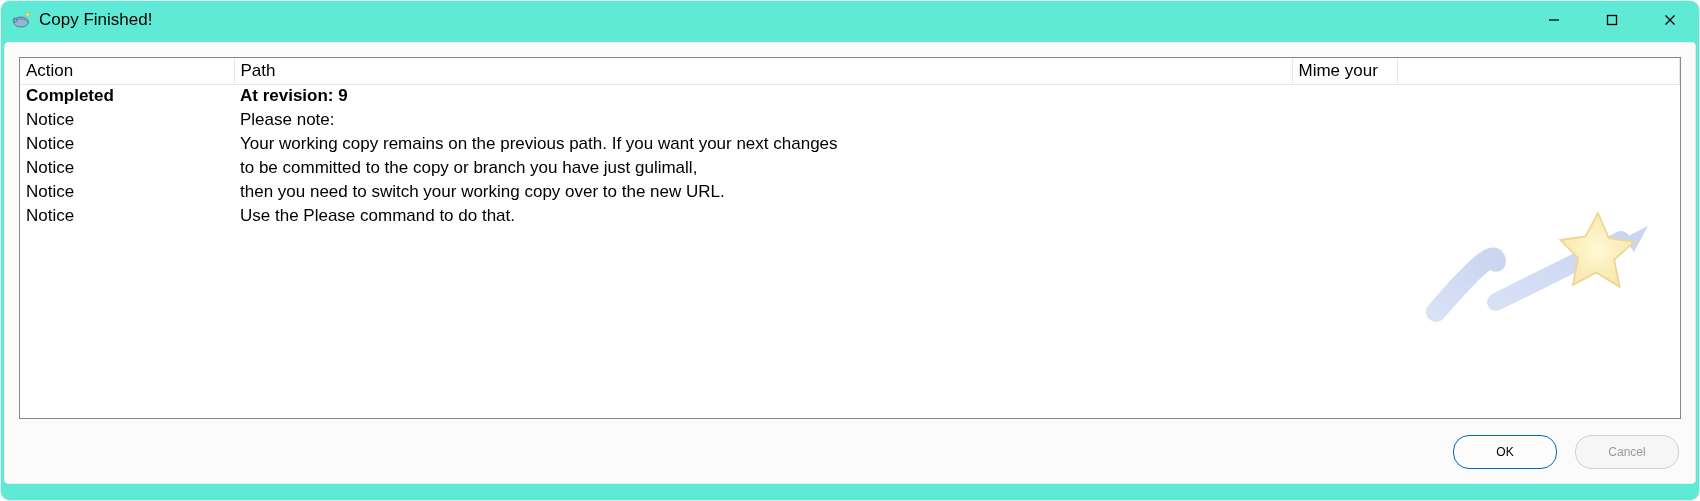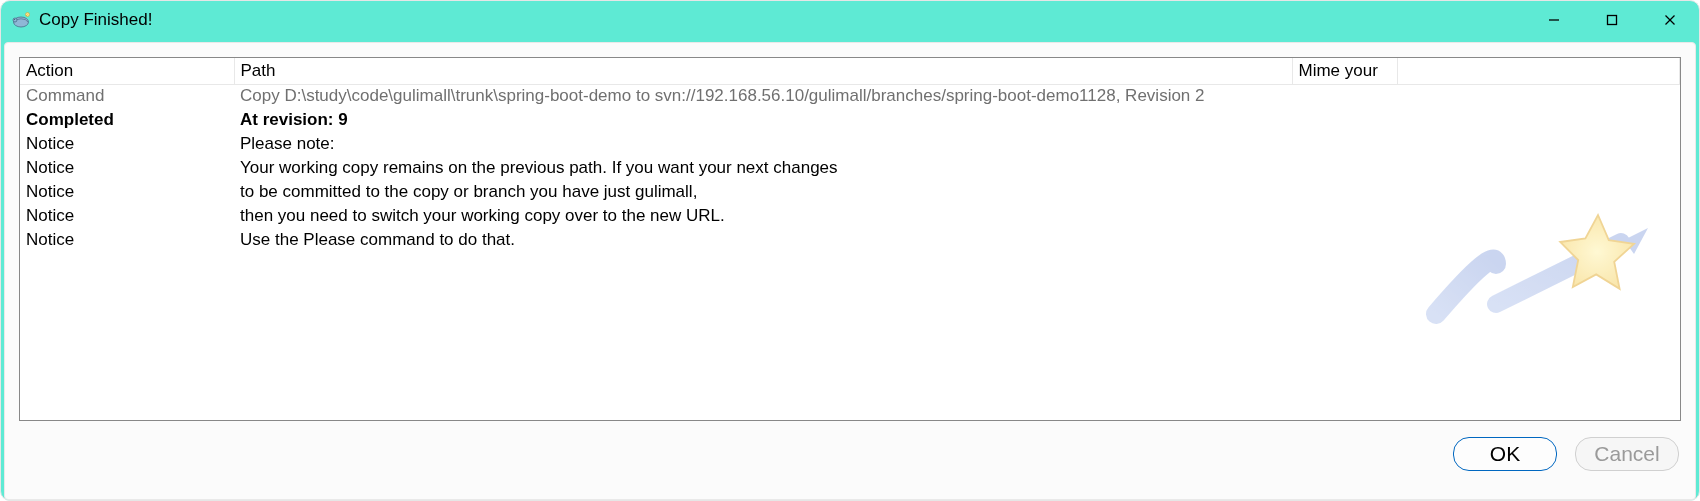--- a/index.html
+++ b/index.html
@@ -55,27 +55,27 @@
     align-items: center;
     justify-content: center;
     color: #000;
   }
   .win-btn svg { display: block; }
 
   .client {
     flex: 1;
     background: #fbfbfb;
     border: 1px solid #e9e9e9;
-    margin: 3px 3px 0 3px;
+    margin: 3px 3px 16px 3px;
     border-radius: 4px;
     display: flex;
     flex-direction: column;
     position: relative;
     overflow: hidden;
-    padding: 14px 14px 22px 14px;
+    padding: 14px 14px 8px 14px;
   }
 
   .list {
     flex: 1;
     background: #fff;
     border: 1px solid #888;
     position: relative;
     overflow: hidden;
   }
   .list table {
@@ -124,21 +124,21 @@
   .button-row {
     display: flex;
     justify-content: flex-end;
     gap: 18px;
     margin-top: 14px;
     padding: 2px 2px 6px 2px;
   }
   .btn {
     width: 104px;
     height: 34px;
-    font-size: 21px;
+    font-size: 12px;
     font-family: inherit;
     border-radius: 16px;
     background: #fdfdfd;
     border: 1px solid #d0d0d0;
     color: #000;
     display: inline-flex;
     align-items: center;
     justify-content: center;
     user-select: none;
   }
@@ -214,26 +214,20 @@
         </colgroup>
         <thead>
           <tr>
             <th>Action</th>
             <th>Path</th>
             <th>Mime your</th>
             <th></th>
           </tr>
         </thead>
         <tbody id="rows">
-            <tr class="muted">
-              <td>Command</td>
-              <td>Copy D:\study\code\gulimall\trunk\spring-boot-demo to svn://192.168.56.10/gulimall/branches/spring-boot-demo1128, Revision 2</td>
-              <td></td>
-              <td></td>
-            </tr>
             <tr class="bold">
               <td>Completed</td>
               <td>At revision: 9</td>
               <td></td>
               <td></td>
             </tr>
             <tr>
               <td>Notice</td>
               <td>Please note:</td>
               <td></td>

